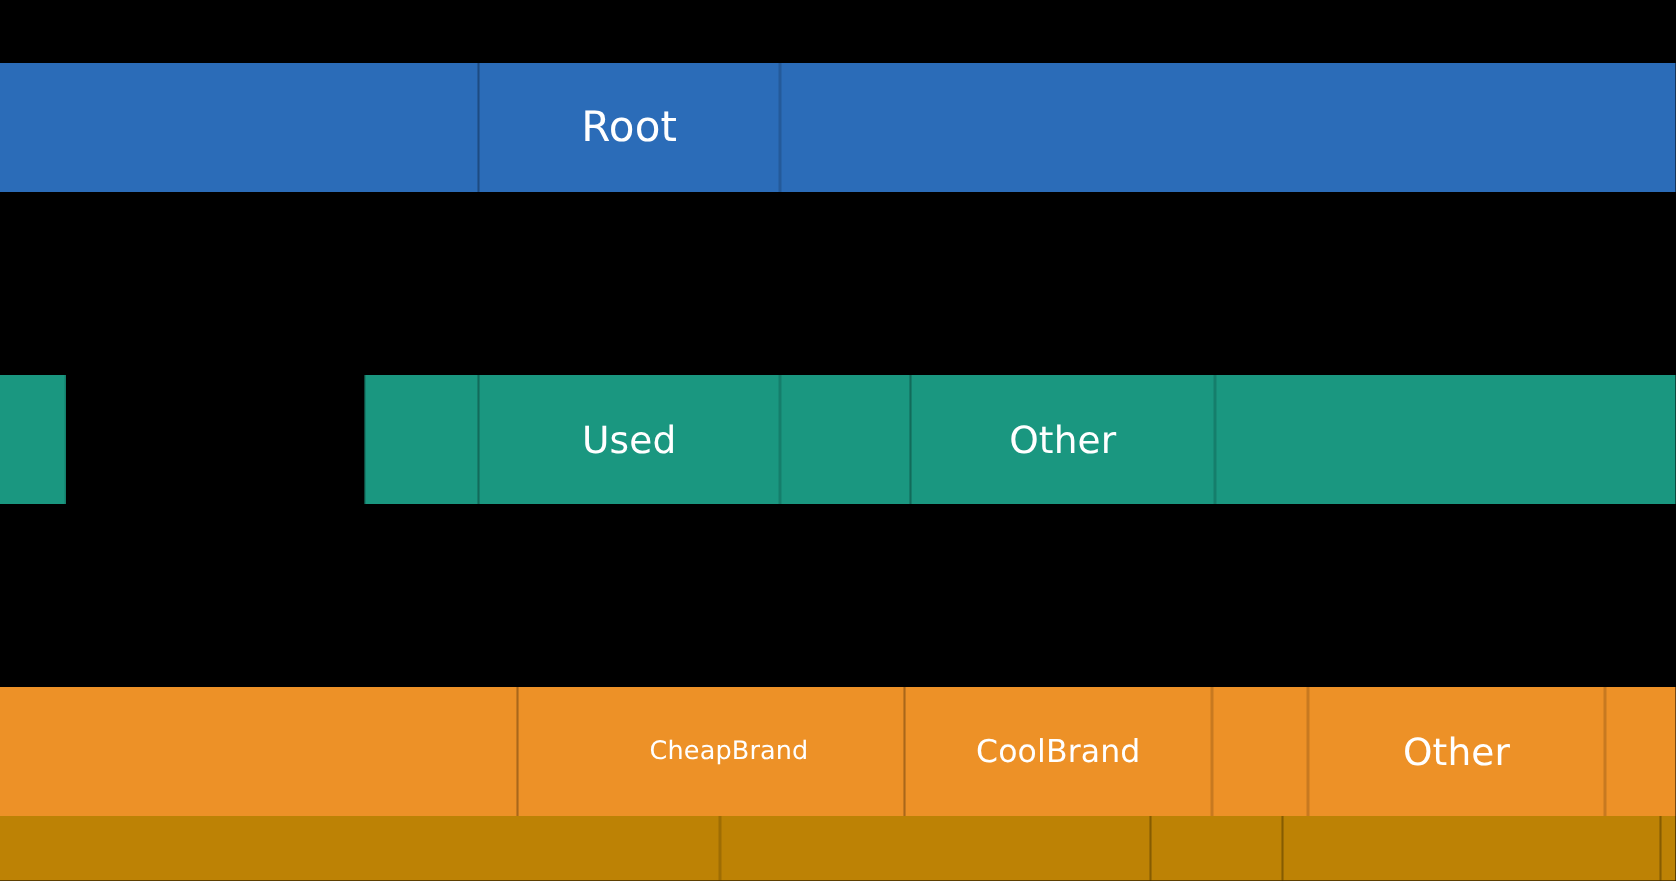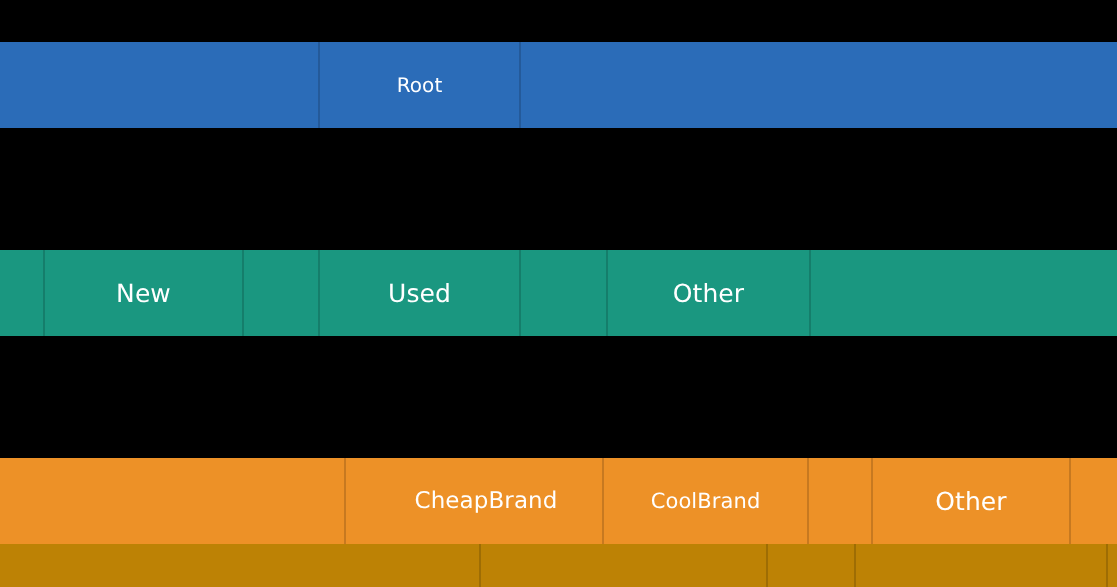--- a/index.html
+++ b/index.html
@@ -65,43 +65,40 @@
     background: rgba(0,0,0,0.16);
   }
 </style>
 </head>
 <body>
 
 <div id="icicle-chart" style="background: rgb(0, 0, 0);">
     <div class="level-row" style="top: 42px; height: 86px;">
       <div class="node seam-right" style="left: 0px; width: 319px; background: rgb(43, 108, 184);"></div>
       <div class="node seam-left seam-right" style="left: 319px; width: 201px; background: rgb(43, 108, 184);">
-        <span class="node-label" style="font-size: 20px; color: rgb(255, 255, 255);">Root</span>
+        <span class="node-label" style="font-size: 28px; color: rgb(255, 255, 255);">Root</span>
       </div>
       <div class="node seam-left" style="left: 520px; width: 597px; background: rgb(43, 108, 184);"></div>
     </div>
     <div class="level-row" style="top: 250px; height: 86px;">
       <div class="node seam-right" style="left: 0px; width: 44px; background: rgb(26, 151, 128);"></div>
-      <div class="node seam-left seam-right" style="left: 44px; width: 199px; background: rgb(26, 151, 128);">
-        <span class="node-label" style="font-size: 25px; color: rgb(255, 255, 255);">New</span>
-      </div>
       <div class="node seam-left seam-right" style="left: 243px; width: 76px; background: rgb(26, 151, 128);"></div>
       <div class="node seam-left seam-right" style="left: 319px; width: 201px; background: rgb(26, 151, 128);">
         <span class="node-label" style="font-size: 25px; color: rgb(255, 255, 255);">Used</span>
       </div>
       <div class="node seam-left seam-right" style="left: 520px; width: 87px; background: rgb(26, 151, 128);"></div>
       <div class="node seam-left seam-right" style="left: 607px; width: 203px; background: rgb(26, 151, 128);">
         <span class="node-label" style="font-size: 25px; color: rgb(255, 255, 255);">Other</span>
       </div>
       <div class="node seam-left" style="left: 810px; width: 307px; background: rgb(26, 151, 128);"></div>
     </div>
     <div class="level-row" style="top: 458px; height: 86px;">
       <div class="node seam-right" style="left: 0px; width: 345px; background: rgb(237, 145, 39);"></div>
       <div class="node seam-left seam-right" style="left: 345px; width: 258px; background: rgb(237, 145, 39);">
-        <span class="node-label" style="font-size: 23px; color: rgb(255, 255, 255); margin-left: 24px;">CheapBrand</span>
+        <span class="node-label" style="font-size: 17px; color: rgb(255, 255, 255); margin-left: 24px;">CheapBrand</span>
       </div>
       <div class="node seam-left seam-right" style="left: 603px; width: 205px; background: rgb(237, 145, 39);">
         <span class="node-label" style="font-size: 21px; color: rgb(255, 255, 255);">CoolBrand</span>
       </div>
       <div class="node seam-left seam-right" style="left: 808px; width: 64px; background: rgb(237, 145, 39);"></div>
       <div class="node seam-left seam-right" style="left: 872px; width: 198px; background: rgb(237, 145, 39);">
         <span class="node-label" style="font-size: 25px; color: rgb(255, 255, 255);">Other</span>
       </div>
       <div class="node seam-left" style="left: 1070px; width: 47px; background: rgb(237, 145, 39);"></div>
     </div>

